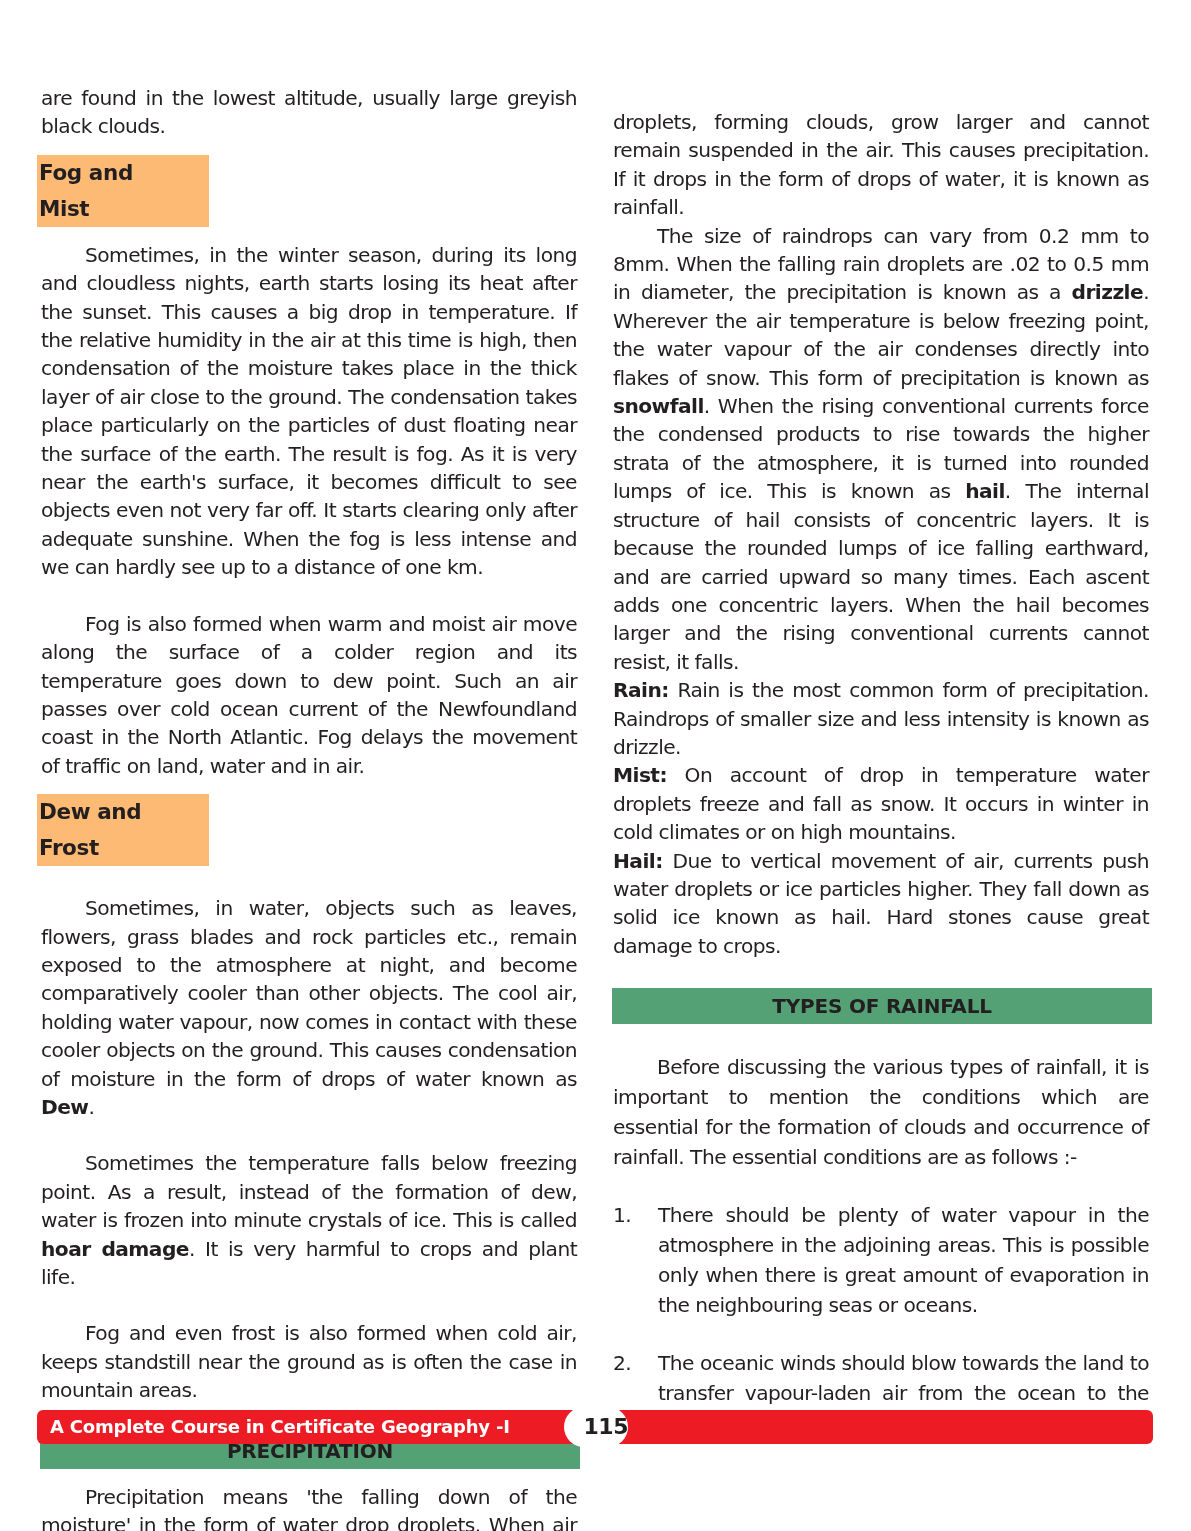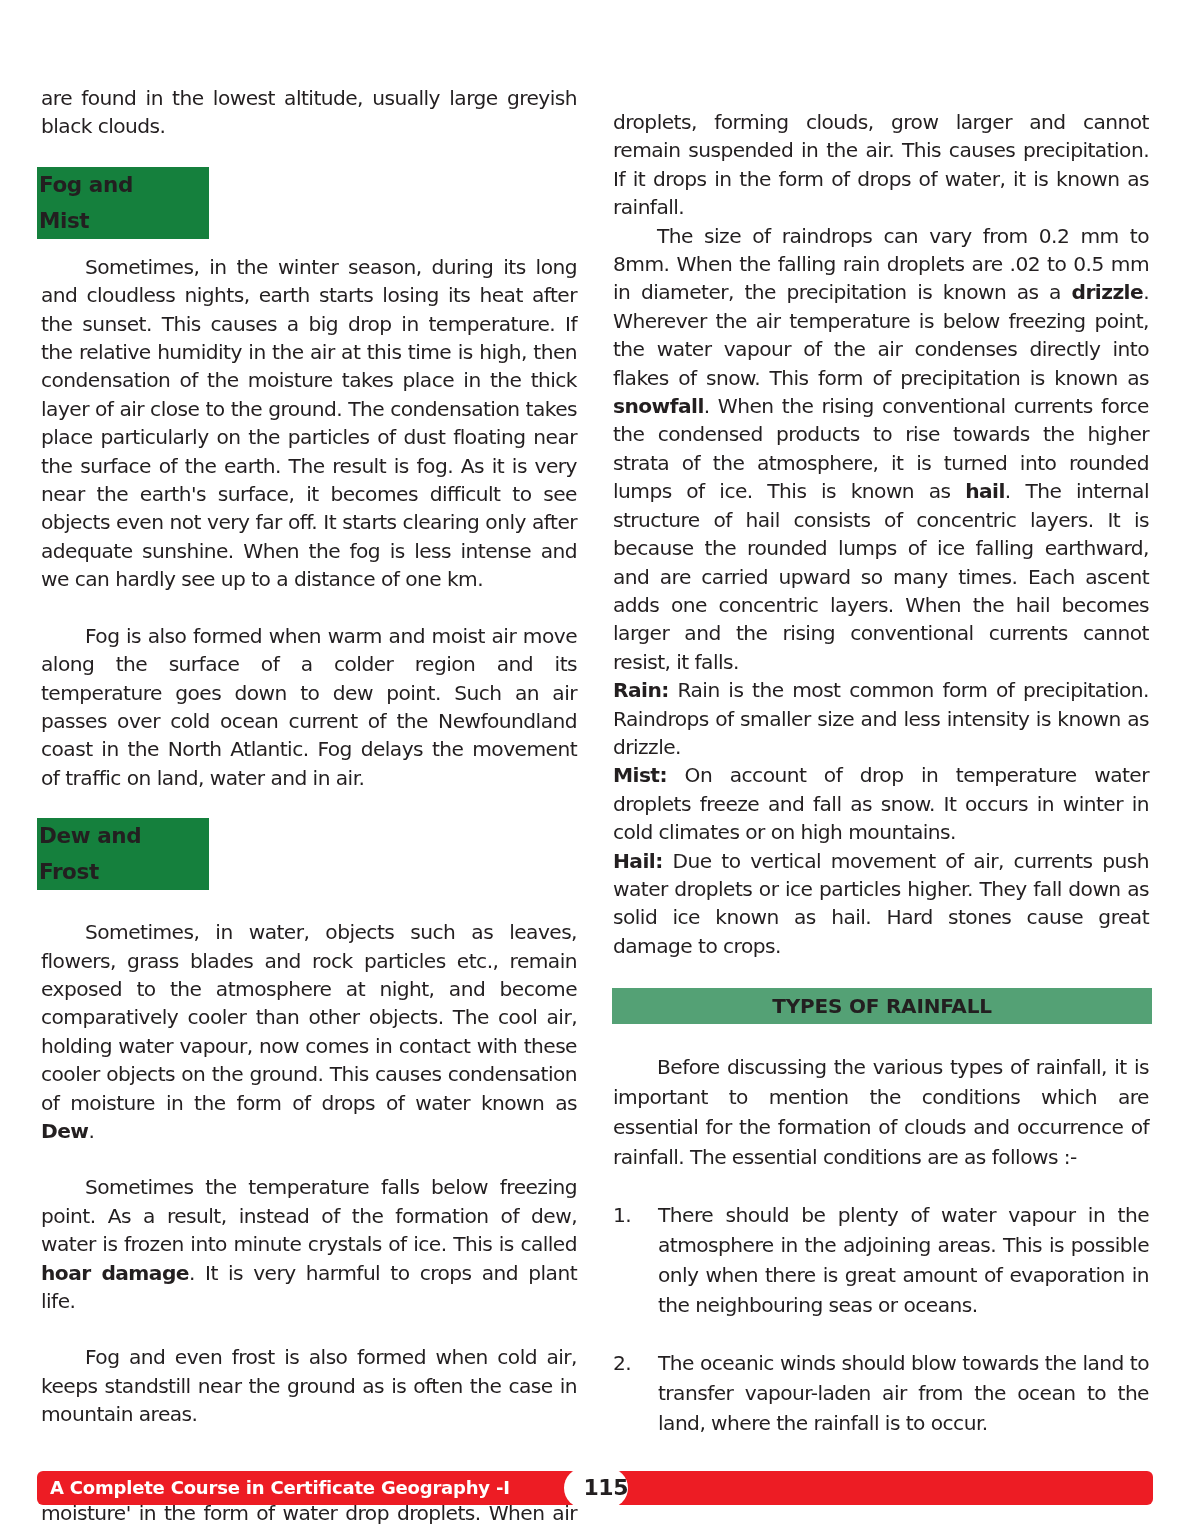--- a/index.html
+++ b/index.html
@@ -12,34 +12,34 @@
       font-size: 20.2px; line-height: 28.4px; letter-spacing: -0.55px;
     }
     .col.left { left: 41px; }
     .col.right { left: 613px; margin-top: 24px; }
     p { margin: 0; text-align: justify; }
     .indent { text-indent: 44px; }
     .gap { height: 28px; }
     .gap-s { height: 14px; }
     b { font-weight: bold; }
     .sub-head {
-      display: inline-block; background: #15803d; color: #231f20;
+      display: inline-block; background: #fdba74; color: #231f20;
       font-weight: bold; font-size: 21.5px; line-height: 36px;
-      padding: 0 28px 0 2px; margin-left: -4px; width: 142px; letter-spacing: -0.4px; margin-top: 12px;
+      padding: 0 28px 0 2px; margin-left: -4px; width: 142px; letter-spacing: -0.4px;
     }
     .band-head {
       background: #54a175; color: #231f20; font-weight: bold;
       font-size: 20px; line-height: 36px; text-align: center;
       width: 540px; margin-left: -1px; letter-spacing: -0.2px;
     }
     ol.conds { list-style: none; margin: 0; padding: 0; }
     ol.conds li { position: relative; padding-left: 45px; text-align: justify; line-height: 30px; }
     ol.conds li .num { position: absolute; left: 0; top: 0; }
     .footer-bar {
-      position: absolute; left: 37px; top: 1471px; width: 1116px; height: 34px;
+      position: absolute; left: 37px; top: 1410px; width: 1116px; height: 34px;
       background: #ed1c24; border-radius: 6px;
     }
     .footer-title {
       position: absolute; left: 13px; top: 0; line-height: 34px; color: #ffffff;
       font-weight: bold; font-size: 18px; letter-spacing: -0.2px;
     }
     .page-num {
       position: absolute; left: 527px; top: -3px; width: 64px; height: 40px;
       background: #ffffff; border-radius: 20px; text-align: right;
       font-weight: bold; font-size: 22px; line-height: 40px; color: #231f20;
@@ -59,20 +59,21 @@
   <p class="indent">Fog is also formed when warm and moist air move along the surface of a colder region and its temperature goes down to dew point. Such an air passes over cold ocean current of the Newfoundland coast in the North Atlantic. Fog delays the movement of traffic on land, water and in air.</p>
   <div class="gap-s"></div>
   <div class="sub-head">Dew and Frost</div>
   <div class="gap"></div>
   <p class="indent"><span>Sometimes, in water, objects such as leaves, flowers, grass blades and rock particles etc., remain exposed to the atmosphere at night, and become comparatively cooler than other objects. The cool air, holding water vapour, now comes in contact with these cooler objects on the ground. This causes condensation of moisture in the form of drops of water known as </span><b>Dew</b><span>.</span></p>
   <div class="gap"></div>
   <p class="indent"><span>Sometimes the temperature falls below freezing point. As a result, instead of the formation of dew, water is frozen into minute crystals of ice. This is called </span><b>hoar damage</b><span>. It is very harmful to crops and plant life.</span></p>
   <div class="gap"></div>
   <p class="indent">Fog and even frost is also formed when cold air, keeps standstill near the ground as is often the case in mountain areas.</p>
   <div class="gap"></div>
+  <div class="band-head">PRECIPITATION</div>
   <div class="gap-s"></div>
   <p class="indent" style="text-align-last: justify;">Precipitation means 'the falling down of the moisture' in the form of water drop droplets. When air is cooled below dew point, the condensed water</p>
 </div>
 
 <div class="col right">
   <p>droplets, forming clouds, grow larger and cannot remain suspended in the air. This causes precipitation. If it drops in the form of drops of water, it is known as rainfall.</p>
   <p class="indent"><span>The size of raindrops can vary from 0.2 mm to 8mm.  When the falling rain droplets are .02 to 0.5 mm in diameter, the precipitation is known as a </span><b>drizzle</b><span>. Wherever the air temperature is below freezing point, the water vapour of the air condenses directly into flakes of snow. This form of precipitation is known as </span><b>snowfall</b><span>. When the rising conventional currents force the condensed products to rise towards the higher strata of the atmosphere, it is turned into rounded lumps of ice. This is known as </span><b>hail</b><span>. The internal structure of hail consists of concentric layers. It is because the rounded lumps of ice falling earthward, and are carried upward so many times. Each ascent adds one concentric layers. When the hail becomes larger and the rising conventional currents cannot resist, it falls.</span></p>
   <p><b>Rain:</b><span> Rain is the most common form of precipitation. Raindrops of smaller  size and less intensity is known as drizzle.</span></p>
   <p><b>Mist:</b><span> On account of drop in temperature water droplets freeze and fall as snow. It occurs in winter in cold climates or on high mountains.</span></p>
   <p><b>Hail:</b><span> Due to vertical movement of air, currents push water droplets or ice particles higher. They fall down as solid ice known as hail. Hard stones cause great damage to crops.</span></p>

